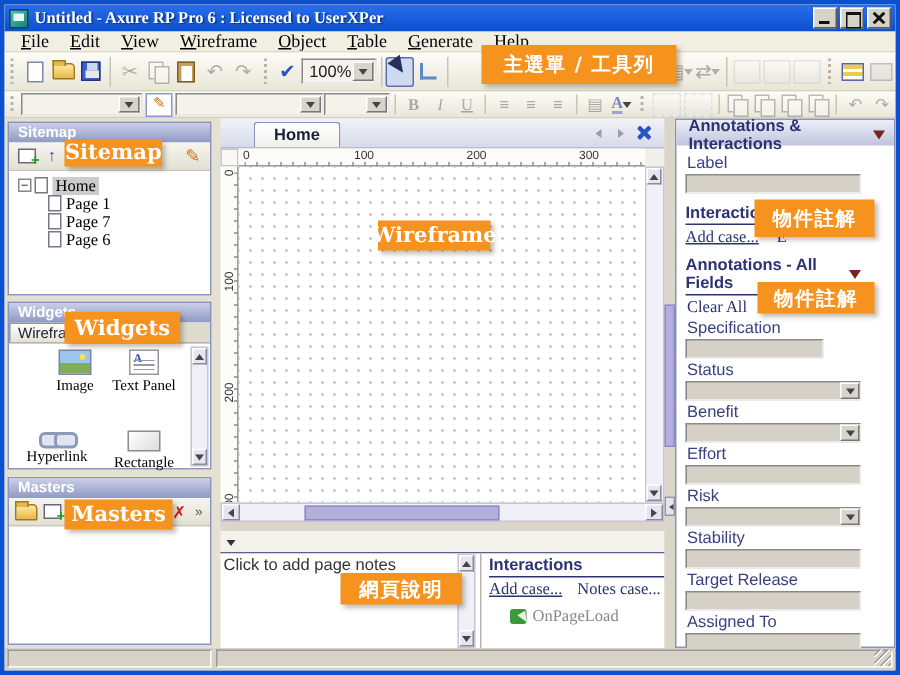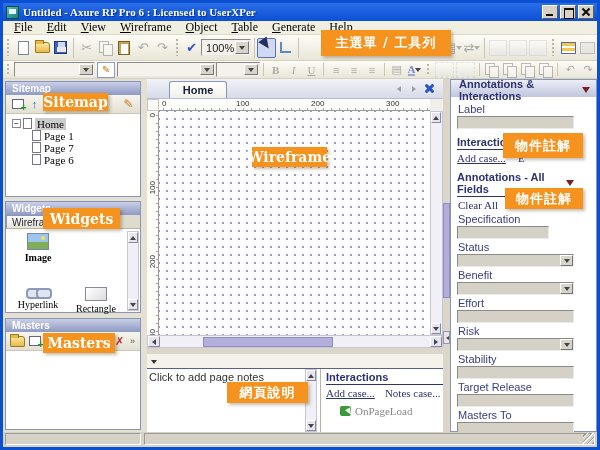--- a/index.html
+++ b/index.html
@@ -450,23 +450,27 @@
           </div>
         </div>
       </div>
 
       <div class="panel p-widgets">
         <div class="panel-hd">Widgets</div>
         <div class="wtab-row">
           <span class="wtab">Wireframe</span>
         </div>
         <div class="widget-grid">
-          <div class="wcell" style="left:4px;top:4px;font-weight:bold;">
+          <div class="wcell" style="left:16px;top:4px;">
             <div class="wicon i-image"></div>
             <div>Image</div>
+          </div>
+          <div class="wcell" style="left:62px;top:4px;">
+            <div class="wicon i-textpanel"></div>
+            <div>Text Panel</div>
           </div>
           <div class="wcell" style="left:4px;top:58px;">
             <div class="wicon i-link"></div>
             <div>Hyperlink</div>
           </div>
           <div class="wcell" style="left:62px;top:58px;">
             <div class="wicon i-rect"></div>
             <div>Rectangle</div>
           </div>
           <div class="vscroll-mini">
@@ -638,21 +642,21 @@
         </div>
         <div class="fgroup">
           <div class="rp-label">Stability</div>
           <div class="rp-input"></div>
         </div>
         <div class="fgroup">
           <div class="rp-label">Target Release</div>
           <div class="rp-input"></div>
         </div>
         <div class="fgroup">
-          <div class="rp-label">Masters To</div>
+          <div class="rp-label">Assigned To</div>
           <div class="rp-input"></div>
         </div>
       </div>
     </div>
   </div>
 
   <div class="statusbar">
     <div class="st-cell st-1"></div>
     <div class="st-cell st-2">
       <div class="grip-corner"></div>

